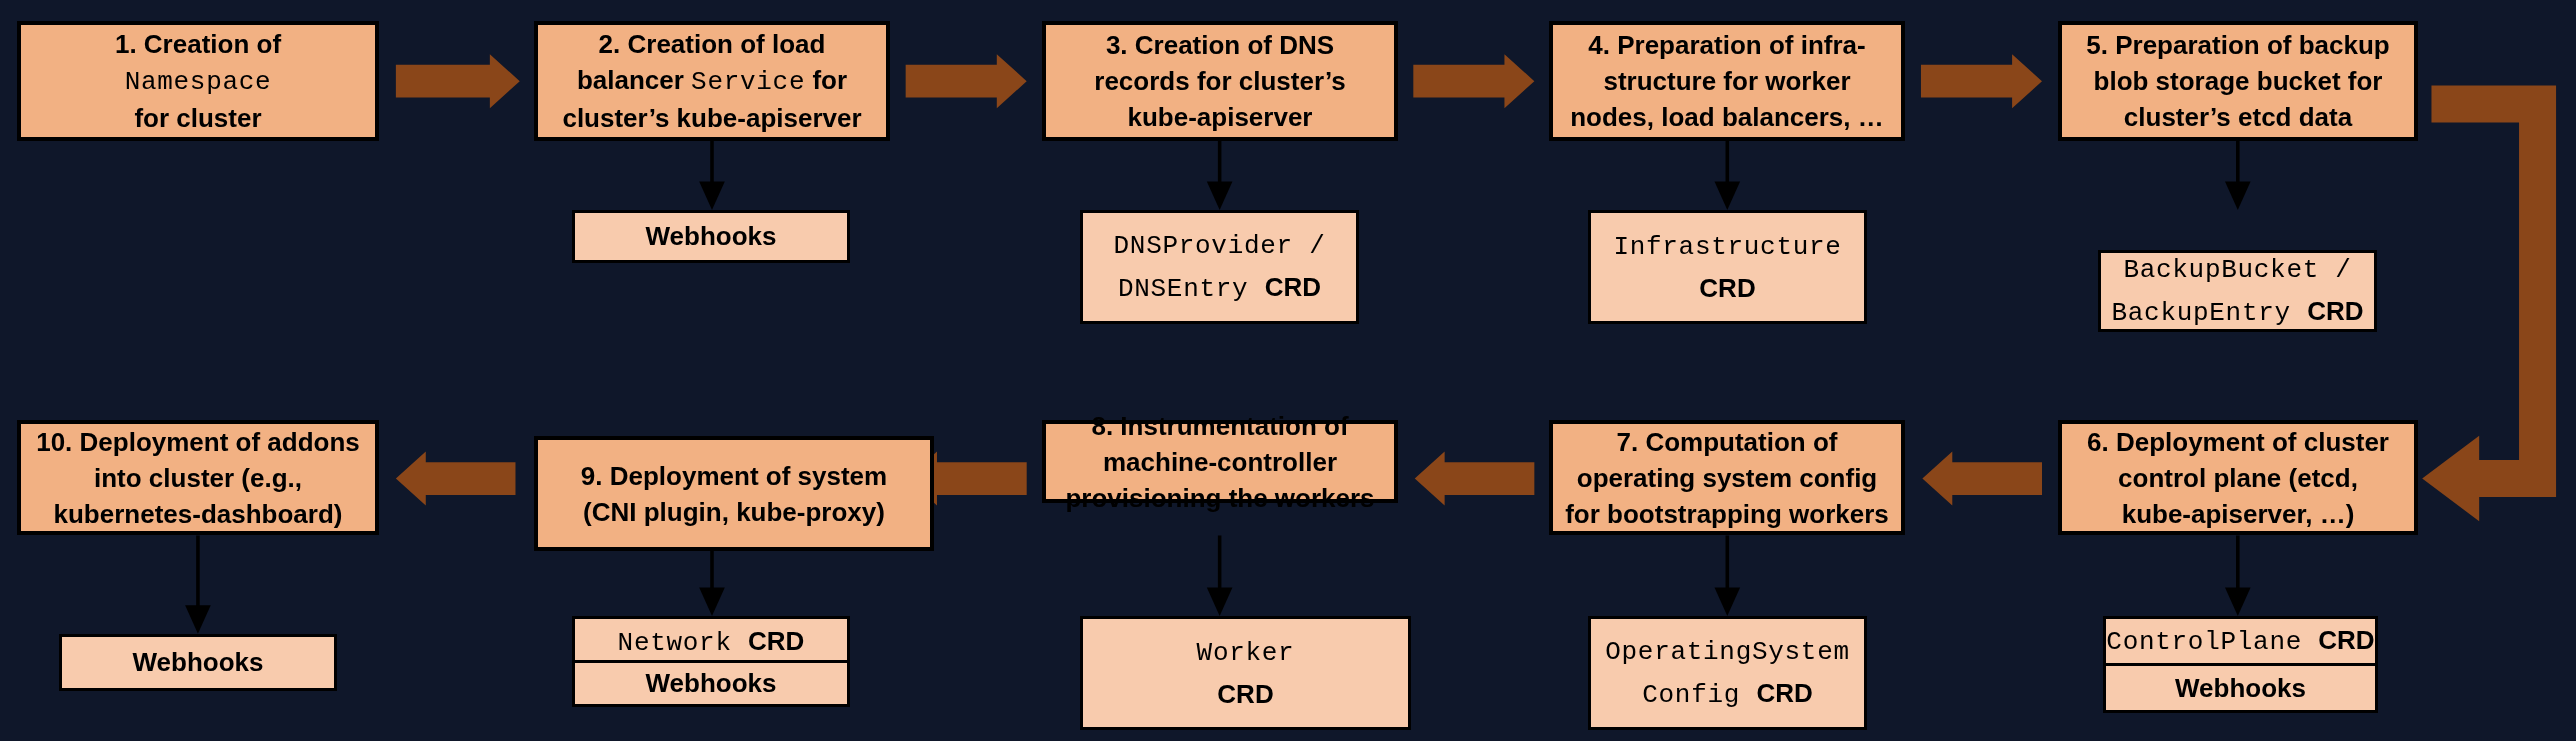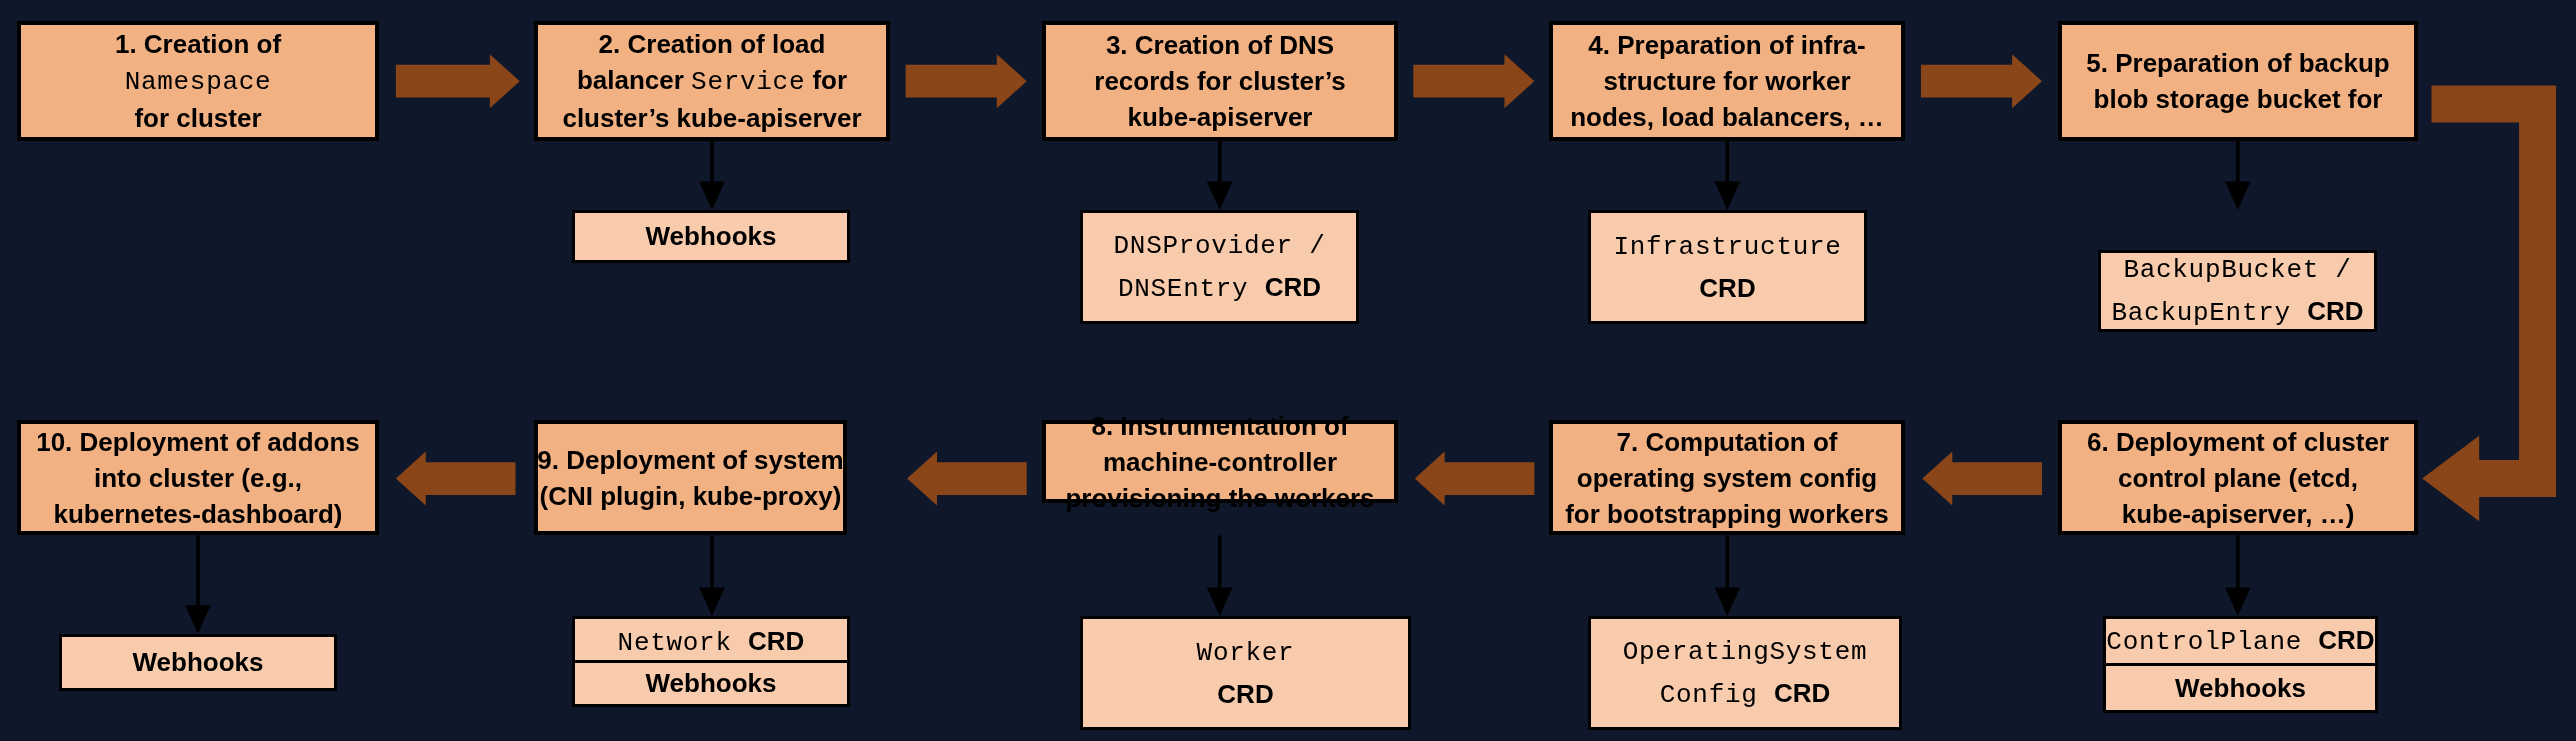--- a/index.html
+++ b/index.html
@@ -103,20 +103,21 @@
       <div class="line"><span class="sans">structure for worker</span></div>
       <div class="line"><span class="sans">nodes, load balancers, …</span></div>
     </div>
     <div class="sub-box" style="left: 1588px; top: 210px; width: 279px; height: 114px;">
       <div class="line"><span class="mono">Infrastructure</span></div>
       <div class="line"><span class="sans">CRD</span></div>
     </div>
     <div class="step-box" style="left: 2058px; top: 21.4px; width: 360px; height: 120px;">
       <div class="line"><span class="sans">5. Preparation of backup</span></div>
       <div class="line"><span class="sans">blob storage bucket for</span></div>
+      <div class="line"><span class="sans">cluster’s etcd data</span></div>
     </div>
     <div class="sub-box" style="left: 2098px; top: 210px; width: 279px; height: 82px; margin-top: 40px;">
       <div class="line"><span class="mono">BackupBucket /</span></div>
       <div class="line"><span class="mono">BackupEntry </span><span class="sans">CRD</span></div>
     </div>
     <div class="step-box" style="left: 2058px; top: 420px; width: 360px; height: 115px;">
       <div class="line"><span class="sans">6. Deployment of cluster</span></div>
       <div class="line"><span class="sans">control plane (etcd,</span></div>
       <div class="line"><span class="sans">kube-apiserver, …)</span></div>
     </div>
@@ -124,34 +125,34 @@
       <div class="line"><span class="mono">ControlPlane </span><span class="sans">CRD</span></div>
     </div>
     <div class="sub-box" style="left: 2103px; top: 663px; width: 275px; height: 50px;">
       <div class="line"><span class="sans">Webhooks</span></div>
     </div>
     <div class="step-box" style="left: 1549px; top: 420px; width: 356px; height: 115px;">
       <div class="line"><span class="sans">7. Computation of</span></div>
       <div class="line"><span class="sans">operating system config</span></div>
       <div class="line"><span class="sans">for bootstrapping workers</span></div>
     </div>
-    <div class="sub-box" style="left: 1588px; top: 616px; width: 314px; height: 114px;">
+    <div class="sub-box" style="left: 1588px; top: 616px; width: 279px; height: 114px;">
       <div class="line"><span class="mono">OperatingSystem</span></div>
       <div class="line"><span class="mono">Config </span><span class="sans">CRD</span></div>
     </div>
     <div class="step-box" style="left: 1042px; top: 420px; width: 356px; height: 83px;">
       <div class="line"><span class="sans">8. Instrumentation of</span></div>
       <div class="line"><span class="sans">machine-controller</span></div>
       <div class="line"><span class="sans">provisioning the workers</span></div>
     </div>
     <div class="sub-box" style="left: 1080px; top: 616px; width: 331px; height: 114px;">
       <div class="line"><span class="mono">Worker</span></div>
       <div class="line"><span class="sans">CRD</span></div>
     </div>
-    <div class="step-box" style="left: 534px; top: 420px; width: 313px; height: 115px;">
+    <div class="step-box" style="left: 534px; top: 436px; width: 400px; height: 115px;">
       <div class="line"><span class="sans">9. Deployment of system</span></div>
       <div class="line"><span class="sans">(CNI plugin, kube-proxy)</span></div>
     </div>
     <div class="sub-box" style="left: 572px; top: 616px; width: 278px; height: 53px;">
       <div class="line"><span class="mono">Network </span><span class="sans">CRD</span></div>
     </div>
     <div class="sub-box" style="left: 572px; top: 660px; width: 278px; height: 47px;">
       <div class="line"><span class="sans">Webhooks</span></div>
     </div>
     <div class="step-box" style="left: 17px; top: 420px; width: 362px; height: 115px;">

